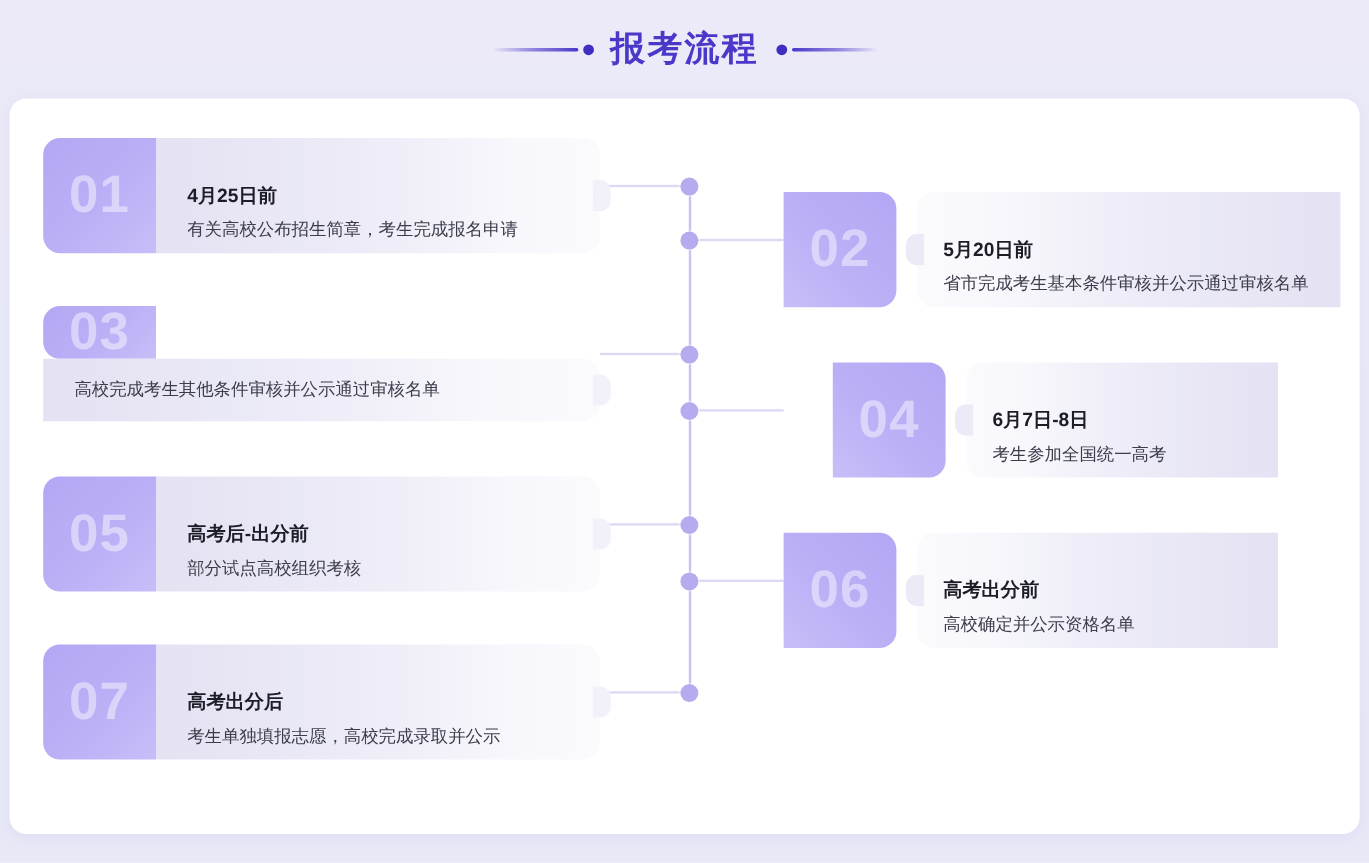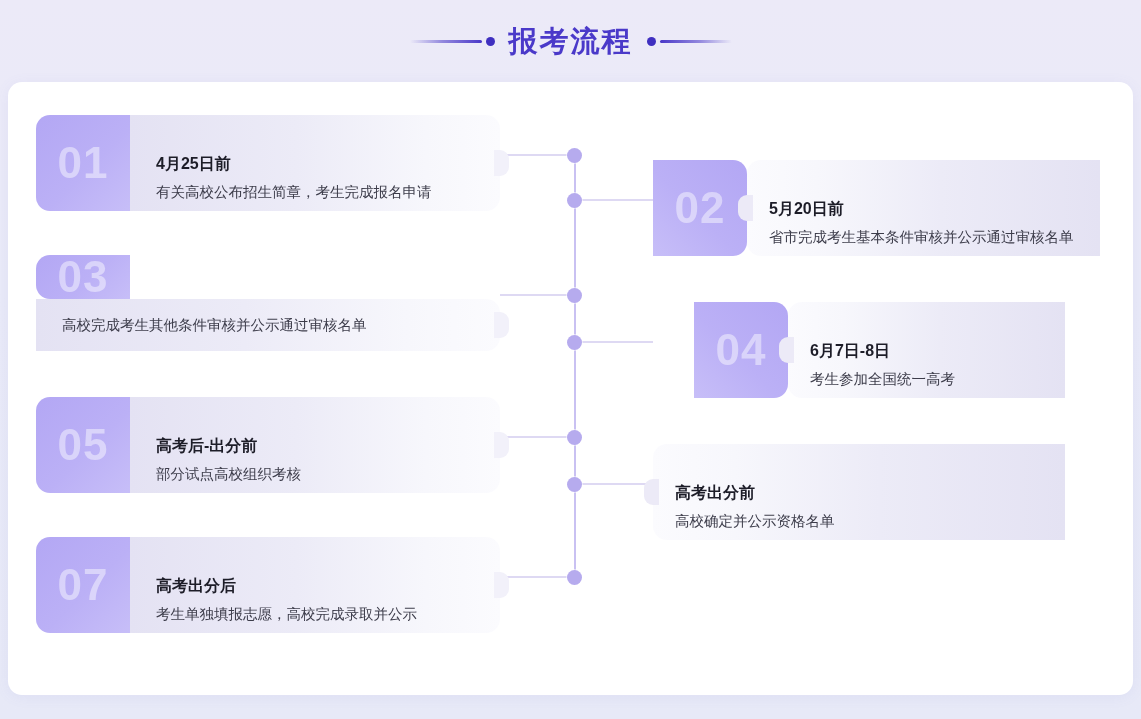--- a/index.html
+++ b/index.html
@@ -107,21 +107,21 @@
 
   
   .card {
     position: absolute;
     height: 96px;
     display: flex;
     align-items: stretch;
   }
 
   .card.left  { left: 36px;  width: 464px; }
-  .card.right { left: 653px; width: 412px; }
+  .card.right { left: 653px; width: 412px; gap: 17px; }
 
   
   .card-body {
     position: relative;
     flex: 1;
     display: flex;
     flex-direction: column;
     justify-content: center;
     padding: 0 22px 0 26px;
   }
@@ -281,20 +281,23 @@
       <div class="badge">
         <span class="badge-num">05</span>
       </div>
       <div class="card-body">
         <span class="notch"></span>
         <div class="card-title">高考后-出分前</div>
         <div class="card-desc">部分试点高校组织考核</div>
       </div>
     </div>
     <div class="card right" style="top: 444px;">
+      <div class="badge">
+        <span class="badge-num">06</span>
+      </div>
       <div class="card-body">
         <span class="notch"></span>
         <div class="card-title">高考出分前</div>
         <div class="card-desc">高校确定并公示资格名单</div>
       </div>
     </div>
     <div class="card left" style="top: 537px;">
       <div class="badge">
         <span class="badge-num">07</span>
       </div>

